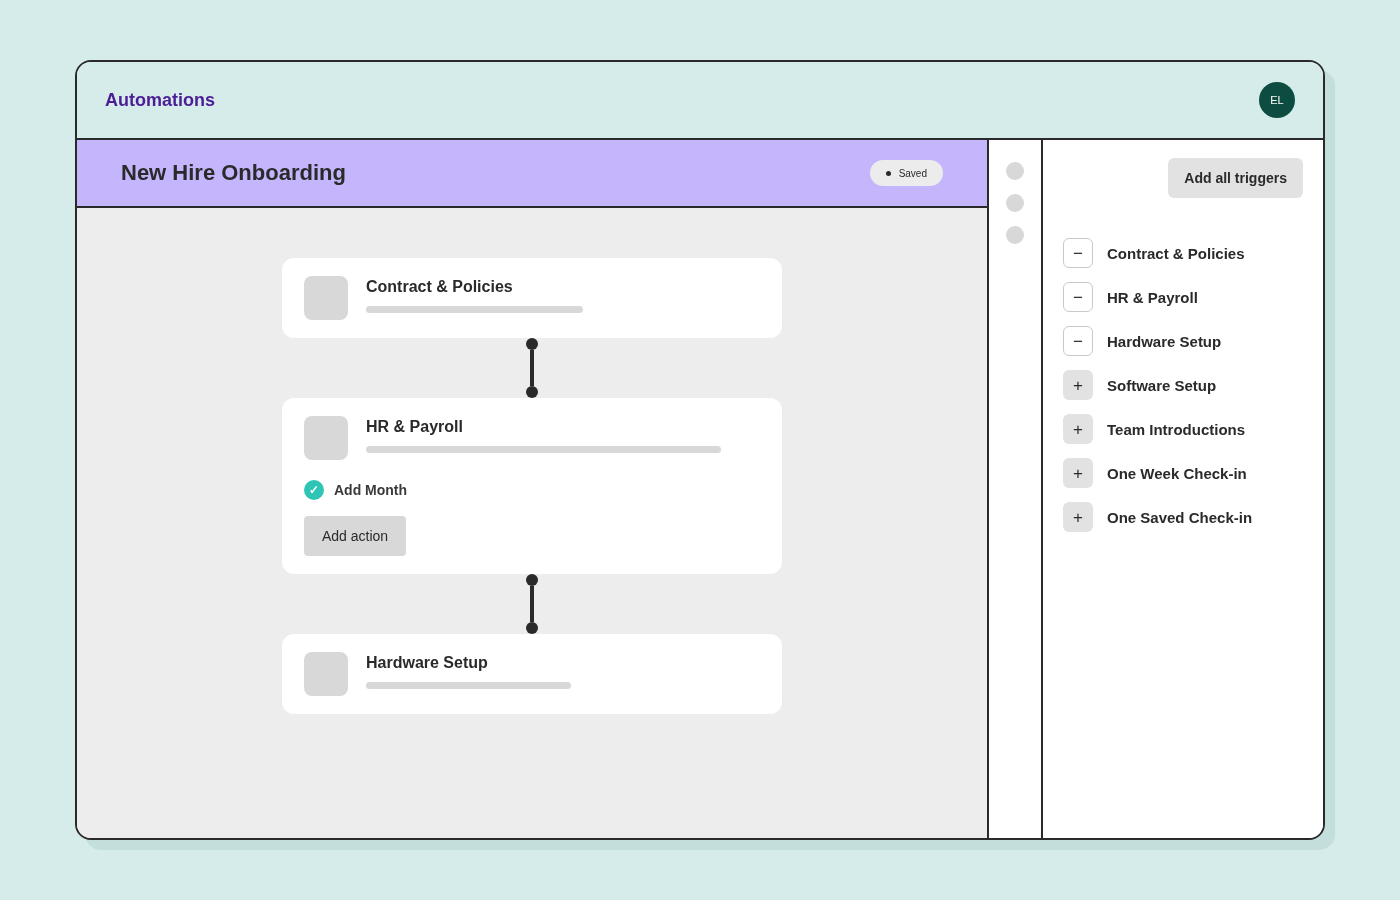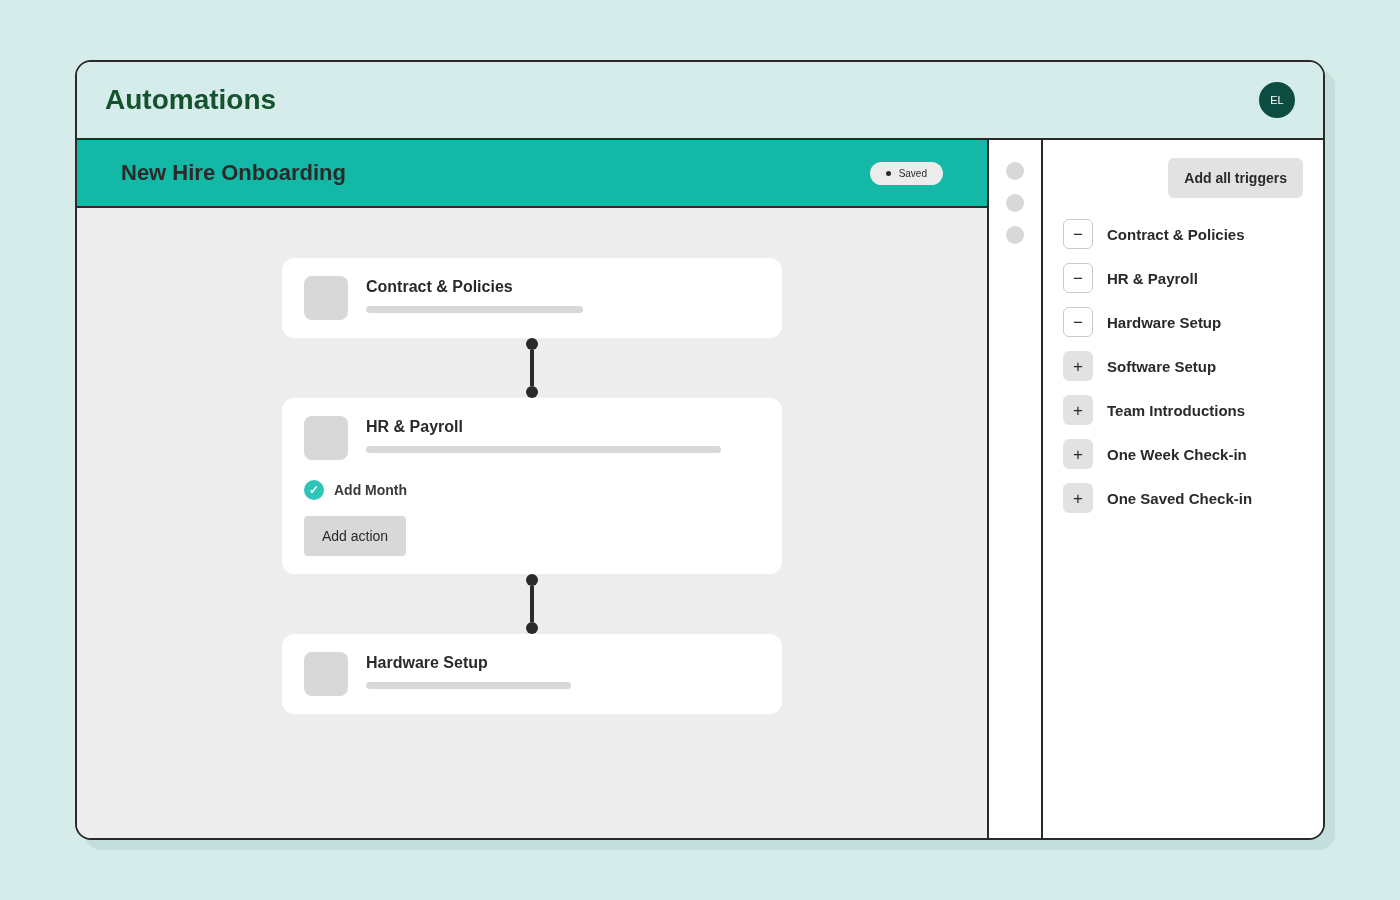--- a/index.html
+++ b/index.html
@@ -40,23 +40,23 @@
     }
     .header {
       display: flex;
       align-items: center;
       justify-content: space-between;
       padding: 20px 28px;
       border-bottom: 2px solid #2a2a2a;
       background: #d5ecea;
     }
     .header-title {
-      font-size: 28px;
+      font-size: 18px;
       font-weight: 700;
-      color: #14532d;
+      color: #4c1d95;
     }
     .avatar {
       width: 36px;
       height: 36px;
       border-radius: 50%;
       background: #0d4d41;
       color: #fff;
       display: flex;
       align-items: center;
       justify-content: center;
@@ -69,25 +69,24 @@
       overflow: hidden;
     }
     .main-col {
       flex: 1;
       display: flex;
       flex-direction: column;
       border-right: 2px solid #2a2a2a;
     }
     .subheader {
       display: flex;
-      align-items: center;
       justify-content: space-between;
       padding: 20px 44px;
       border-bottom: 2px solid #2a2a2a;
-      background: #14b8a6;
+      background: #c4b5fd;
     }
     .subheader-title {
       font-size: 22px;
       font-weight: 700;
       color: #2a2a2a;
     }
     .saved-pill {
       background: #ececec;
       border-radius: 999px;
       padding: 6px 16px;
@@ -228,21 +227,21 @@
     .add-all-btn {
       align-self: flex-end;
       background: #e2e2e2;
       border: none;
       padding: 12px 16px;
       font-size: 14px;
       font-weight: 600;
       color: #2a2a2a;
       border-radius: 6px;
       cursor: pointer;
-      margin-bottom: 21px;
+      margin-bottom: 40px;
     }
     .trigger-list {
       display: flex;
       flex-direction: column;
       gap: 14px;
     }
     .trigger-item {
       display: flex;
       align-items: center;
       gap: 14px;

